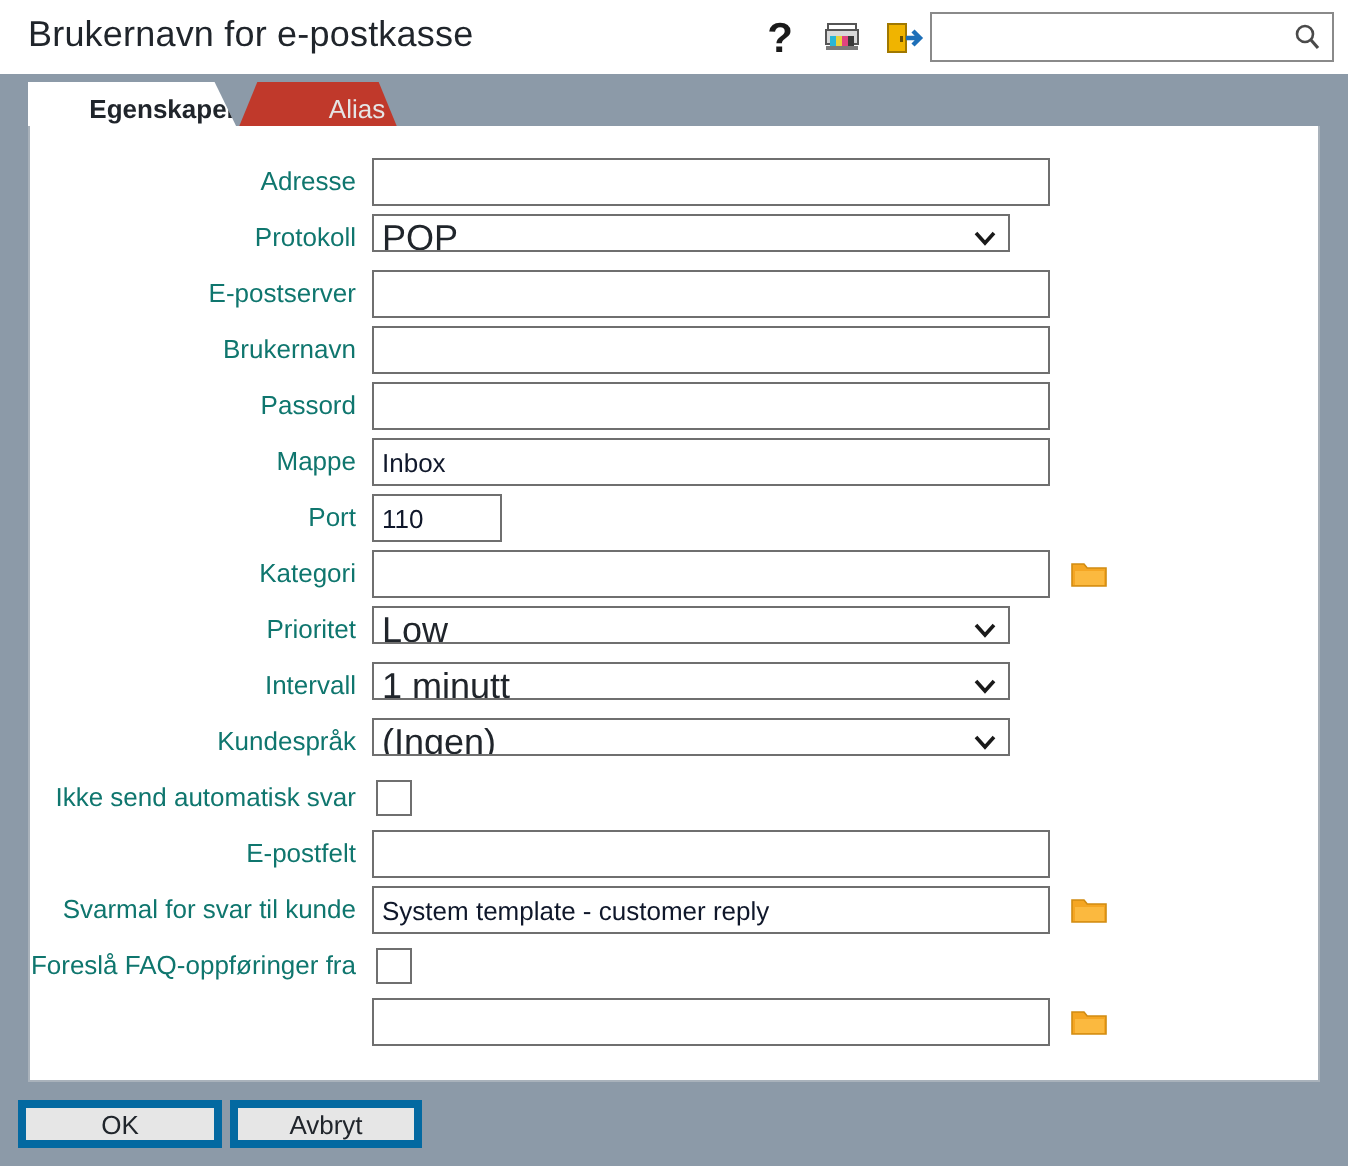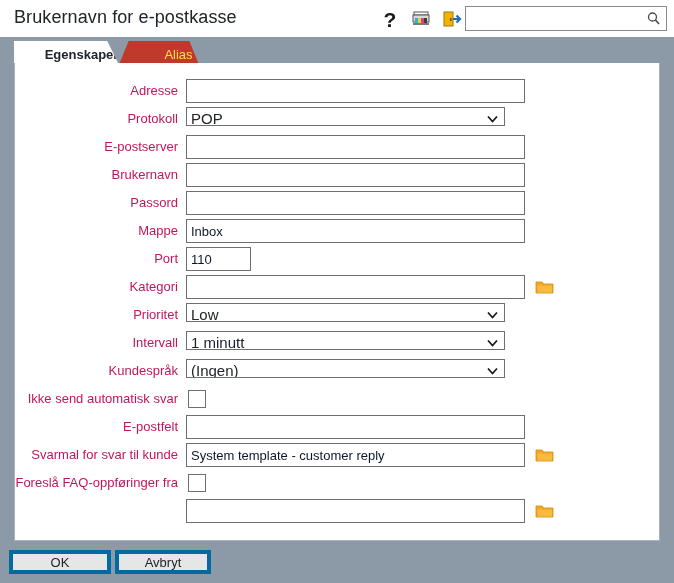--- a/index.html
+++ b/index.html
@@ -123,21 +123,21 @@
     background: #ffffff;
     color: #20252b;
     font-weight: bold;
     clip-path: polygon(0 0, 88% 0, 100% 100%, 0% 100%);
     padding-right: 10px;
   }
   .tab-inactive {
     left: 118px;
     width: 82px;
     background: #c0392b;
-    color: #fde047;
+    color: #e5e5e5;
     clip-path: polygon(13% 0, 87% 0, 100% 100%, 0% 100%);
   }
 
   
   .panel {
     position: absolute;
     left: 14px;
     top: 63px;
     width: 646px;
     height: 478px;
@@ -158,21 +158,21 @@
     left: 0;
     height: 24px;
   }
   .lbl {
     position: absolute;
     left: 0;
     top: 0;
     width: 163px;
     text-align: right;
     font-size: 13px;
-    color: #be185d;
+    color: #0f766e;
     line-height: 24px;
     white-space: nowrap;
   }
   .fld {
     position: absolute;
     left: 171px;
     top: 0;
     height: 24px;
     box-sizing: border-box;
     border: 1px solid #6f6f6f;
@@ -189,21 +189,21 @@
 
   .sel {
     position: absolute;
     left: 171px;
     top: 0;
     width: 319px;
     height: 19px;
     box-sizing: border-box;
     border: 1px solid #6f6f6f;
     background: #ffffff;
-    font-size: 15px;
+    font-size: 18px;
     color: #20252b;
     line-height: 22px;
     padding: 0 4px;
     cursor: pointer;
     white-space: nowrap;
     overflow: hidden;
   }
   .sel-arrow {
     position: absolute;
     right: 6px;

